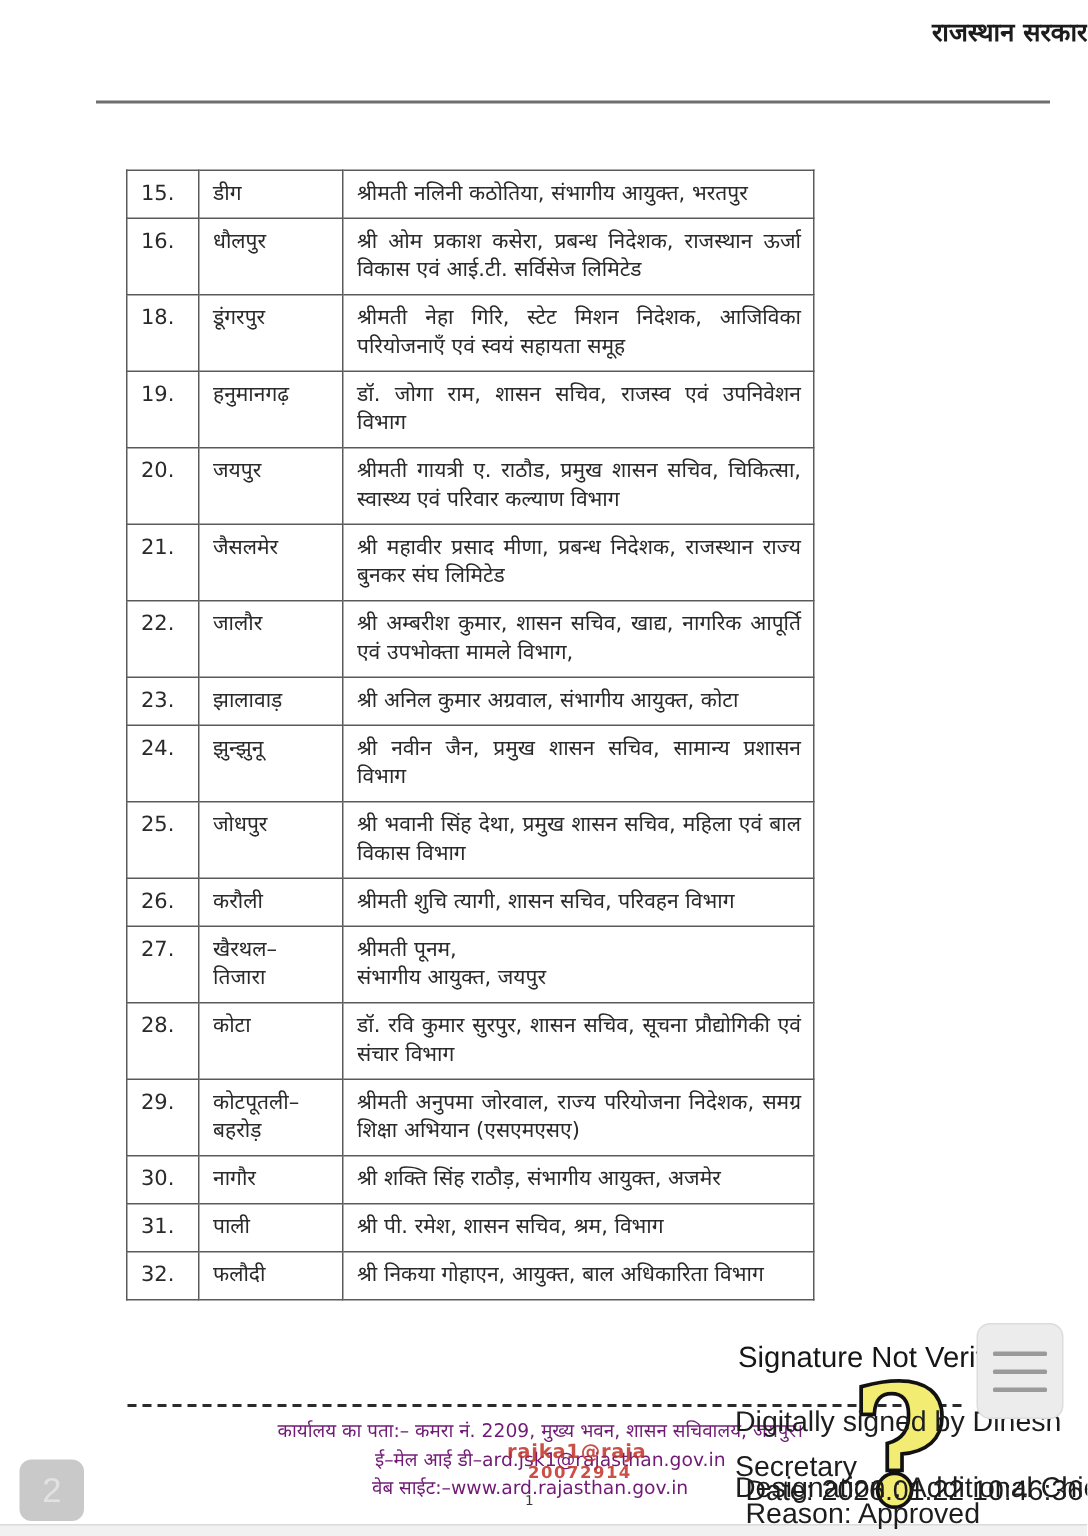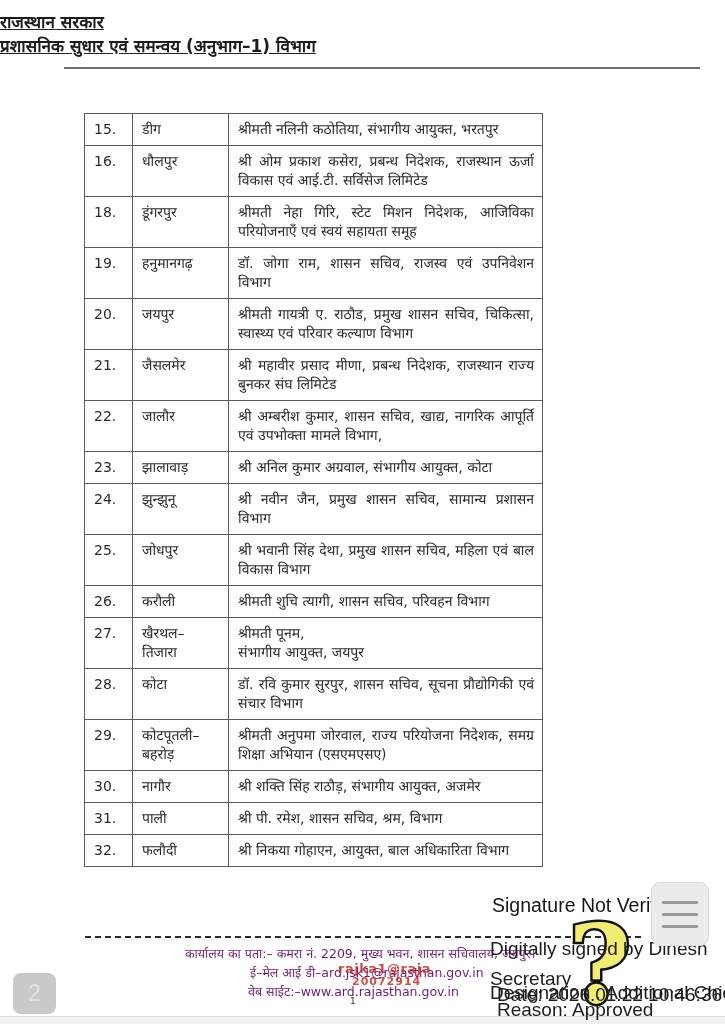--- a/index.html
+++ b/index.html
@@ -10,21 +10,21 @@
     position: relative;
     width: 725px;
     height: 1024px;
     margin: 0 auto;
     background: #ffffff;
     overflow: hidden;
     color: #222;
   }
 
   
-  .doc-header { text-align: left; padding-top: 10px; text-decoration: underline; }
+  .doc-header { text-align: right; padding-top: 10px; }
   .doc-header .gov-title {
     font-size: 17px; font-weight: bold; color: #1c1c1c; line-height: 1.45;
   }
   .doc-header .dept-title {
     font-size: 17px; font-weight: bold; color: #1c1c1c; line-height: 1.4;
   }
   .header-rule {
     position: absolute; left: 64px; top: 67px; width: 636px;
     border-top: 2px solid #6f6f6f;
   }
@@ -110,21 +110,20 @@
     background: #f1f1f1; border-top: 1px solid #dadada;
   }
 </style>
 </head>
 <body>
 
 <div class="page">
 
   <div class="doc-header">
     <div class="gov-title">राजस्थान सरकार</div>
-    <div class="dept-title">प्रशासनिक सुधार एवं समन्वय (अनुभाग–1) विभाग</div>
   </div>
   <div class="header-rule"></div>
 
   <table class="officer-table">
     <tbody>
     <tr>
       <td class="sno">15.</td>
       <td class="dist">डीग</td>
       <td class="off">श्रीमती नलिनी कठोतिया, संभागीय आयुक्त, भरतपुर</td>
     </tr>

